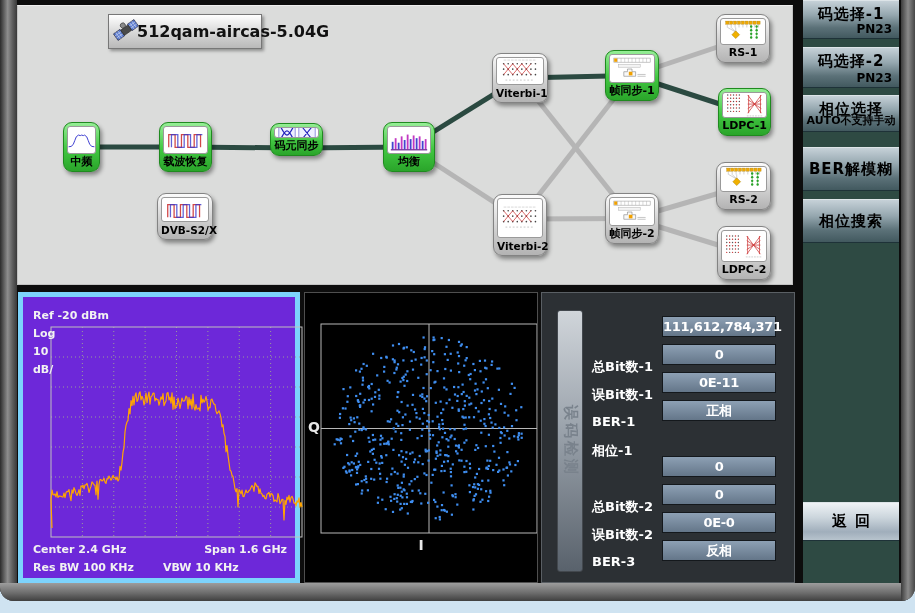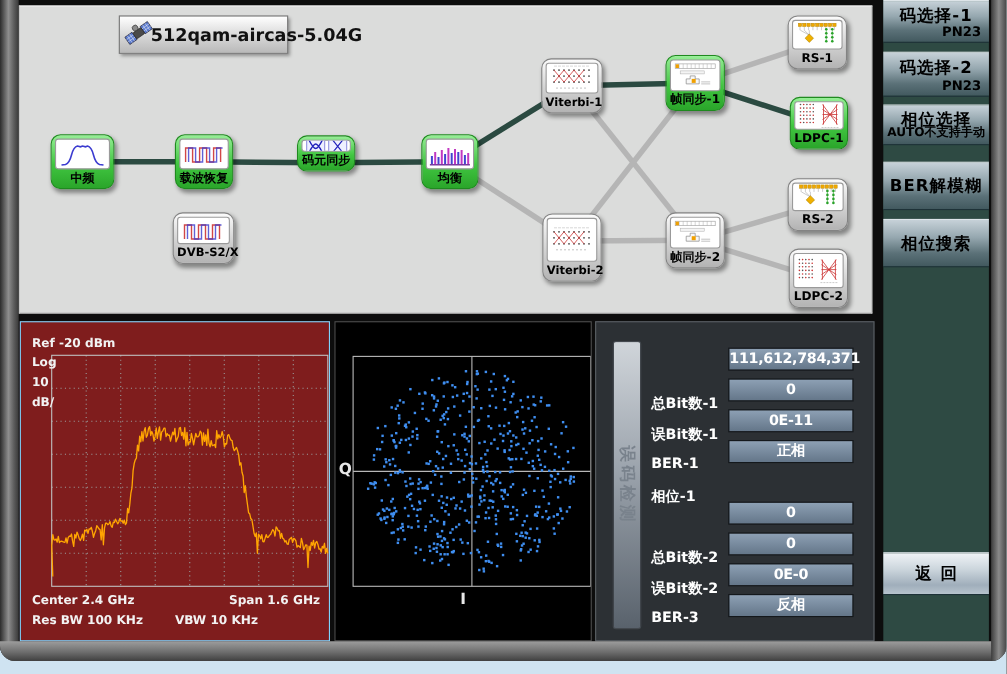--- a/index.html
+++ b/index.html
@@ -22,21 +22,21 @@
   .fc-block.idle{background:linear-gradient(#fbfbfb,#d2d2d2 55%,#b3b3b3);border:1px solid #838383;}
   .fc-icon{background:#fff;border:1px solid #9a9a9a;border-radius:3px;height:calc(100% - 19px);
     display:flex;align-items:center;justify-content:center;overflow:hidden;}
   .fc-label{height:16px;line-height:16px;text-align:center;font-size:11px;font-weight:bold;color:#000;white-space:nowrap;}
   .title-btn{position:absolute;left:46px;top:8px;width:152px;height:33px;border-radius:0;
     background:linear-gradient(#ffffff,#d6d6d6 55%,#b9b9b9);border:1px solid #777;
     box-shadow:2px 2px 3px rgba(0,0,0,.35);display:flex;align-items:center;cursor:pointer;margin-left:44px;}
   .title-btn .ttl{font-size:16px;font-weight:bold;color:#111;white-space:nowrap;margin-left:-2px;}
   .title-btn .sat{margin-left:4px;flex:none;}
   
-  .spectrum-panel{position:absolute;left:18px;top:292px;width:282px;height:291px;background:#7f1d1d;border:1px solid #7dd3fc;box-sizing:border-box;}
+  .spectrum-panel{position:absolute;left:18px;top:292px;width:282px;height:291px;background:#6d28d9;border:5px solid #7dd3fc;box-sizing:border-box;}
   .constellation-panel{position:absolute;left:304px;top:292px;width:234px;height:291px;background:#000;border:1px solid #4f4f4f;box-sizing:border-box;}
   .spec-text{position:absolute;color:#f2f2f2;font-weight:bold;font-size:11px;white-space:nowrap;}
   .axis-label{position:absolute;color:#e8e8e8;font-weight:bold;font-size:14px;}
   
   .ber-panel{position:absolute;left:541px;top:292px;width:254px;height:291px;background:#2c3034;
     border:1px solid #5a5f64;box-sizing:border-box;}
   .ber-side{position:absolute;left:15px;top:17px;width:26px;height:262px;border-radius:3px;border:1px solid #43484e;
     background:linear-gradient(#d0d5da,#9ba3ac 45%,#59626c);box-sizing:border-box;}
   .ber-side span{position:absolute;left:50%;top:50%;transform:translate(-50%,-50%) rotate(90deg);
     font-size:15px;font-weight:bold;color:#79828c;letter-spacing:3px;white-space:nowrap;}
@@ -74,21 +74,21 @@
           <line x1="614" y1="212.5" x2="725.5" y2="180" stroke="#b5b5b5" stroke-width="5"></line>
           <line x1="614" y1="212.5" x2="726" y2="247" stroke="#b5b5b5" stroke-width="5"></line>
           <line x1="54" y1="141" x2="167.5" y2="141" stroke="#2b4a41" stroke-width="5"></line>
           <line x1="167.5" y1="141" x2="278.5" y2="142" stroke="#2b4a41" stroke-width="5"></line>
           <line x1="278.5" y1="142" x2="391" y2="141" stroke="#2b4a41" stroke-width="5"></line>
           <line x1="391" y1="141" x2="502" y2="72" stroke="#2b4a41" stroke-width="5"></line>
           <line x1="502" y1="72" x2="614" y2="69.5" stroke="#2b4a41" stroke-width="5"></line>
           <line x1="614" y1="69.5" x2="726.5" y2="106" stroke="#2b4a41" stroke-width="5"></line>
         </svg>
       <div id="blocks-layer">
-          <div class="fc-block active" style="left: 28px; top: 116px; width: 58px; height: 50px;">
+          <div class="fc-block active" style="left: 45px; top: 116px; width: 37px; height: 50px;">
             <div class="fc-icon">
               <svg width="40" height="26" viewBox="0 0 44 28">
                 <path d="M1 25 L5 24.5 Q9 23 11 15 Q13 7 17 6 L20 6.8 L22 6 L25 6.8 L27 6 Q31 7 33 15 Q35 23 39 24.5 L43 25" fill="none" stroke="#3c3cd0" stroke-width="1.6"></path>
               </svg>
             </div>
             <div class="fc-label">中频</div>
           </div>
           <div class="fc-block active" style="left: 141px; top: 116px; width: 53px; height: 50px;">
             <div class="fc-icon">
               <svg width="40" height="26" viewBox="0 0 44 28">

